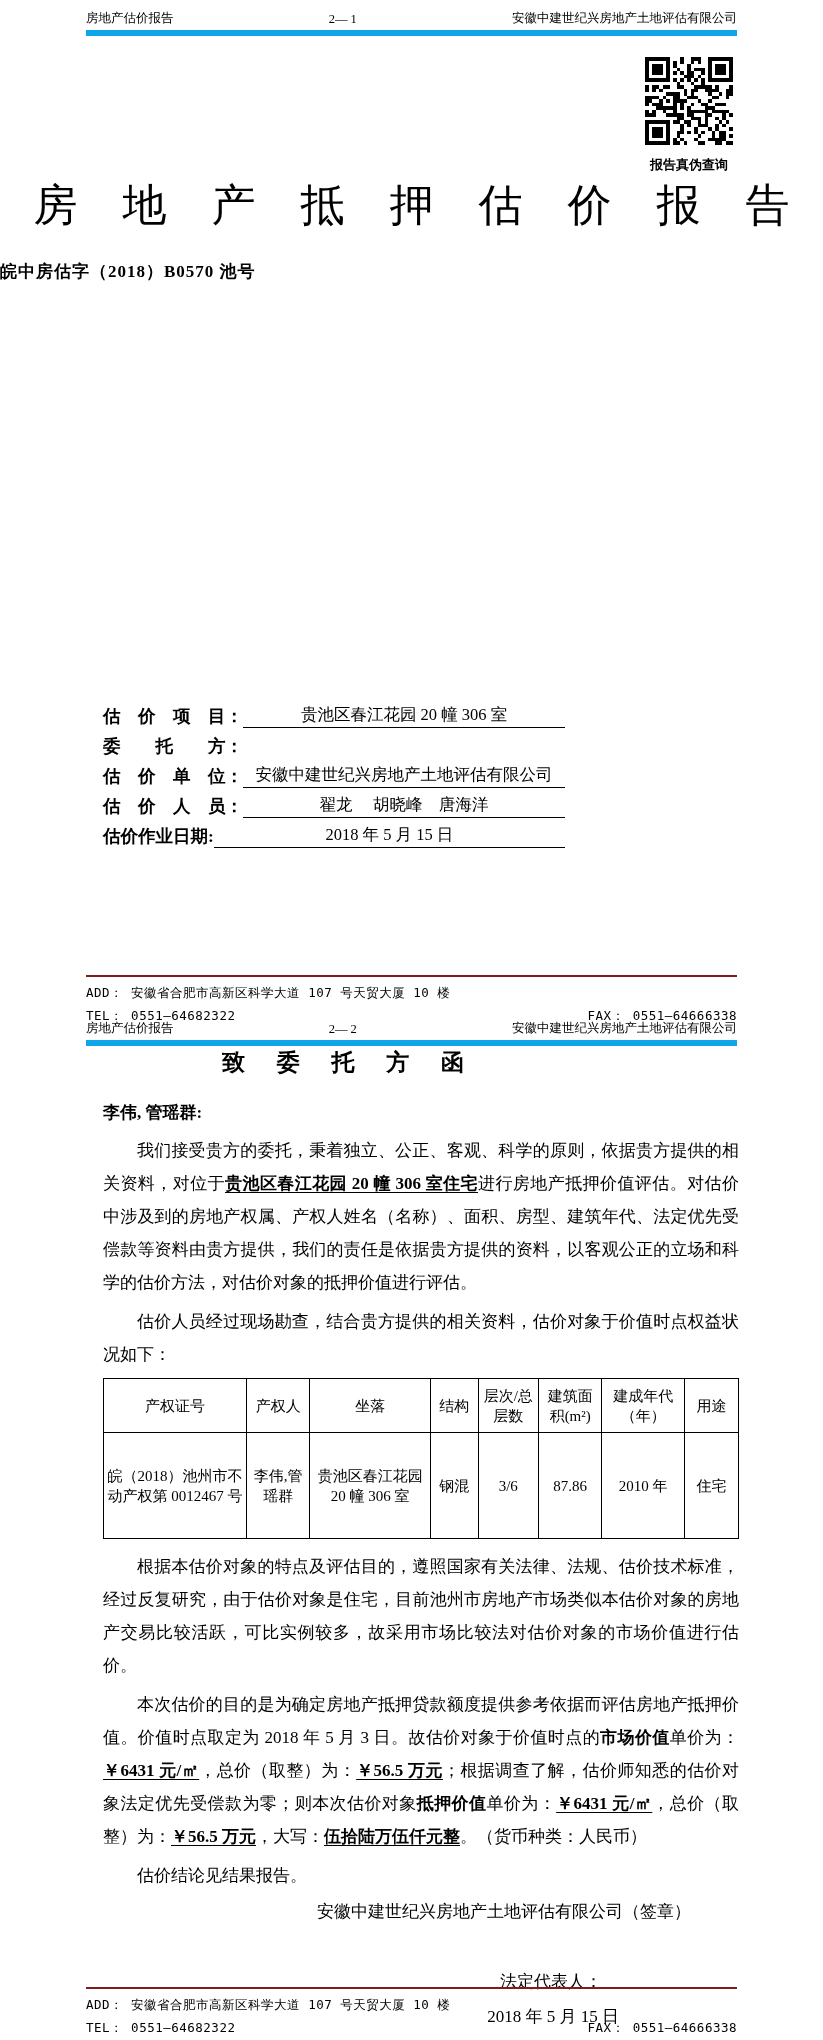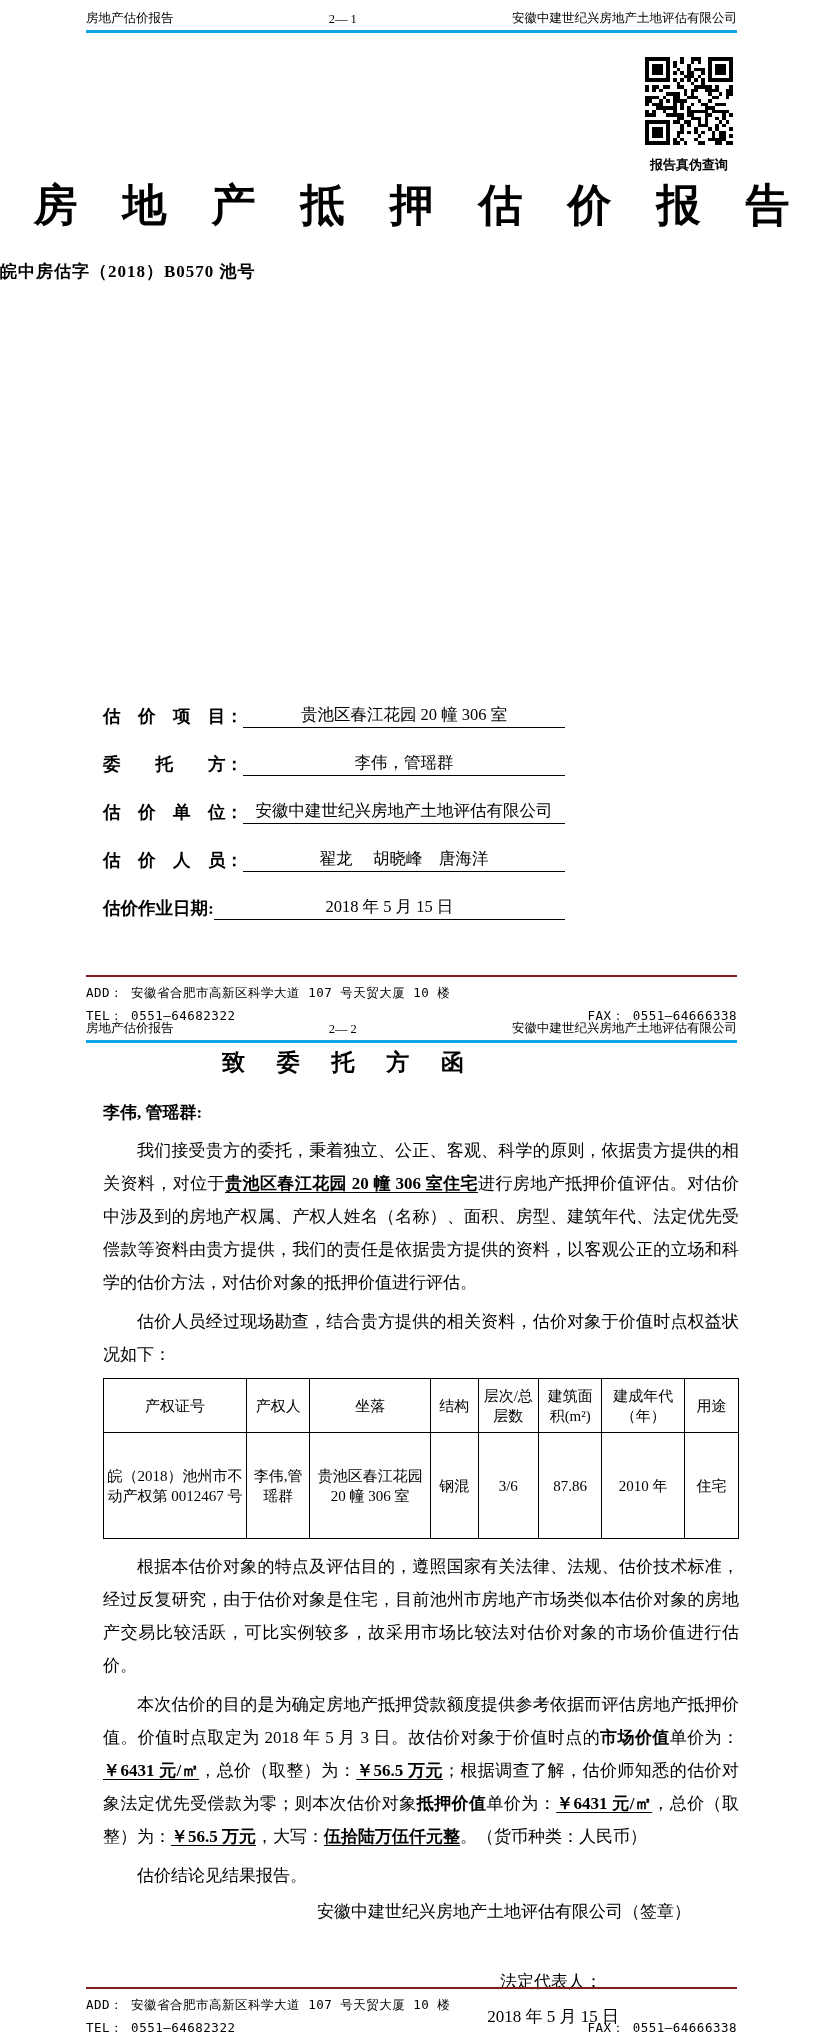--- a/index.html
+++ b/index.html
@@ -15,21 +15,21 @@
   
   .run-header {
     position: absolute;
     left: 86px;
     width: 651px;
     display: flex;
     justify-content: space-between;
     align-items: flex-end;
     font-size: 12.5px;
     padding-bottom: 3px;
-    border-bottom: 3px solid #0ea5e9;
+    border-bottom: 6px solid #0ea5e9;
   }
   .run-header .hc { flex: 0 0 auto; }
   
   .run-footer {
     position: absolute;
     left: 86px;
     width: 651px;
     border-top: 2px solid #7f1d1d;
     padding-top: 8px;
     font-family: "DejaVu Sans Mono", monospace;
@@ -39,29 +39,29 @@
   .run-footer .telfax { display: flex; justify-content: space-between; letter-spacing: 0.5px; }
   
   .qr-wrap { position: absolute; left: 645px; top: 55px; width: 88px; height: 92px; }
   .qr-label {
     position: absolute; left: 638px; top: 156px; width: 102px;
     text-align: center; font-size: 13px; font-weight: bold;
     font-family: "Liberation Sans", sans-serif;
   }
   .report-title {
     position: absolute; left: 0; top: 176px; width: 823px;
-    text-align: center; font-size: 44px; font-weight: 700;
+    text-align: center; font-size: 44px; font-weight: 400;
     letter-spacing: 17px; text-indent: 17px; white-space: nowrap;
   }
   .report-number {
     position: absolute; left: 0; top: 260px; width: 823px;
     text-align: left; font-size: 17px; font-weight: bold; letter-spacing: 1px;
   }
   .fields { position: absolute; left: 103px; top: 702px; width: 462px; }
-  .field-row { display: flex; align-items: flex-end; margin-bottom: 22px; height: 26px; }
+  .field-row { display: flex; align-items: flex-end; margin-bottom: 4px; height: 26px; }
   .field-label { font-weight: bold; font-size: 17.5px; white-space: nowrap; flex: 0 0 auto; }
   .field-line {
     flex: 1 1 auto; border-bottom: 1.5px solid #000;
     text-align: center; font-size: 16.5px; padding-bottom: 1px; white-space: nowrap;
   }
   
   .letter-title {
     position: absolute; left: 0; top: 1047px; width: 686px;
     text-align: center; font-size: 23px; font-weight: bold;
     letter-spacing: 13px; text-indent: 13px;
@@ -411,21 +411,20 @@
   <div class="report-title">房 地 产 抵 押 估 价 报 告</div>
   <div class="report-number">皖中房估字（2018）B0570 池号</div>
 
   <div class="fields">
     <div class="field-row">
       <span class="field-label">估　价　项　目：</span>
       <span class="field-line">贵池区春江花园 20 幢 306 室</span>
     </div>
     <div class="field-row">
       <span class="field-label">委　　托　　方：</span>
-      <span class="field-line">李伟，管瑶群</span>
     </div>
     <div class="field-row">
       <span class="field-label">估　价　单　位：</span>
       <span class="field-line">安徽中建世纪兴房地产土地评估有限公司</span>
     </div>
     <div class="field-row">
       <span class="field-label">估　价　人　员：</span>
       <span class="field-line">翟龙　 胡晓峰　唐海洋</span>
     </div>
     <div class="field-row">

